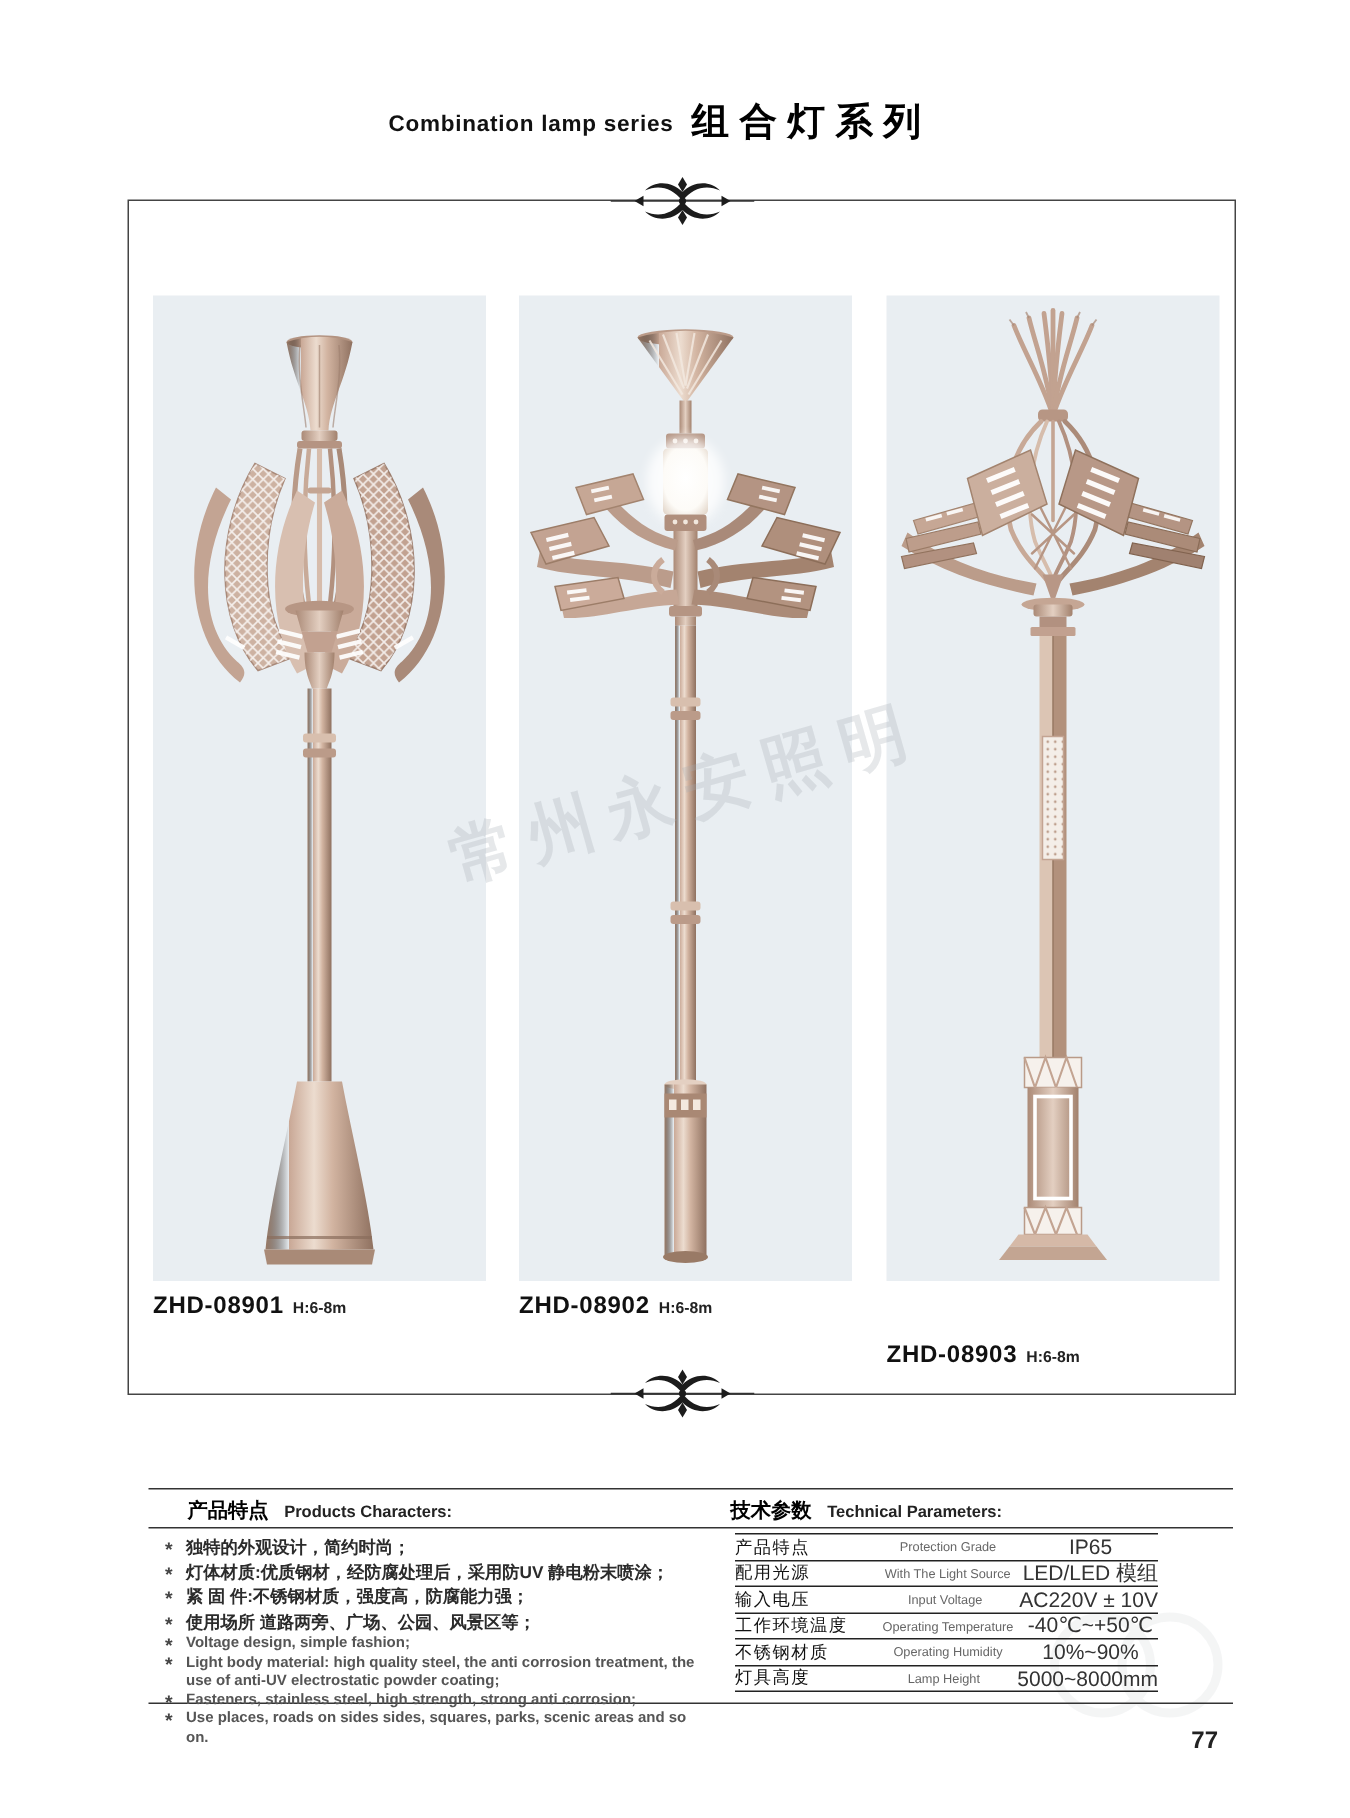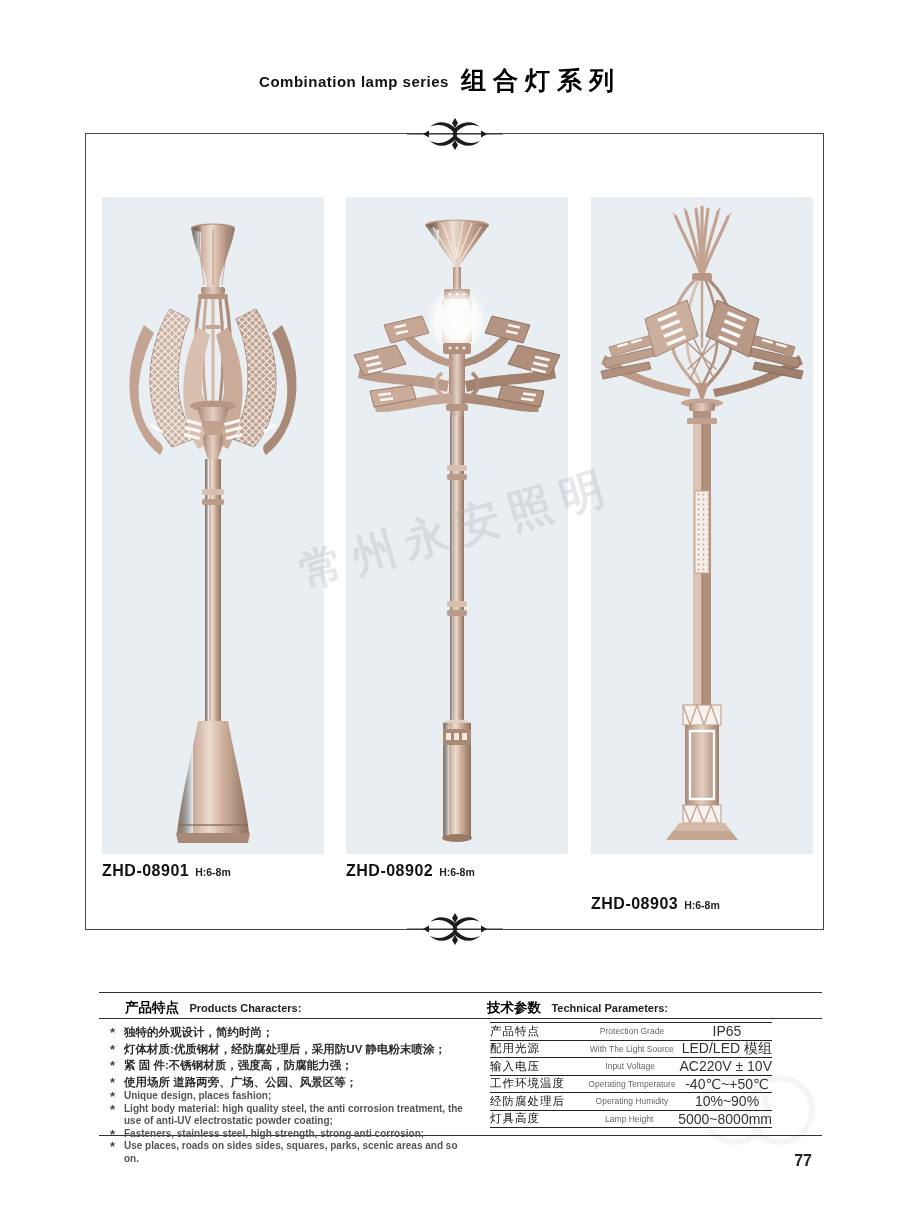--- a/index.html
+++ b/index.html
@@ -379,21 +379,21 @@
     <div class="sec-head param-head">
       <span class="zh">技术参数</span>
       <span class="en">Technical Parameters:</span>
     </div>
 
     <div class="features">
       <div class="feat-item zh">独特的外观设计，简约时尚；</div>
       <div class="feat-item zh">灯体材质:优质钢材，经防腐处理后，采用防UV 静电粉末喷涂；</div>
       <div class="feat-item zh">紧 固 件:不锈钢材质，强度高，防腐能力强；</div>
       <div class="feat-item zh">使用场所 道路两旁、广场、公园、风景区等；</div>
-      <div class="feat-item en">Unique design, places fashion;</div>
+      <div class="feat-item en">Voltage design, simple fashion;</div>
       <div class="feat-item en">Light body material: high quality steel, the anti corrosion treatment, the use of anti-UV electrostatic powder coating;</div>
       <div class="feat-item en">Fasteners, stainless steel, high strength, strong anti corrosion;</div>
       <div class="feat-item en">Use places, roads on sides sides, squares, parks, scenic areas and so on.</div>
     </div>
 
     <div class="params">
       <div class="prow">
         <span class="zh">产品特点</span>
         <span class="en">Protection Grade</span>
         <span class="val">IP65</span>
@@ -407,21 +407,21 @@
         <span class="zh">输入电压</span>
         <span class="en">Input Voltage</span>
         <span class="val">AC220V ± 10V</span>
       </div>
       <div class="prow">
         <span class="zh">工作环境温度</span>
         <span class="en">Operating Temperature</span>
         <span class="val">-40℃~+50℃</span>
       </div>
       <div class="prow">
-        <span class="zh">经防腐处理后</span>
+        <span class="zh">不锈钢材质</span>
         <span class="en">Operating Humidity</span>
         <span class="val">10%~90%</span>
       </div>
       <div class="prow">
         <span class="zh">灯具高度</span>
         <span class="en">Lamp Height</span>
         <span class="val">5000~8000mm</span>
       </div>
     </div>
   </div>

